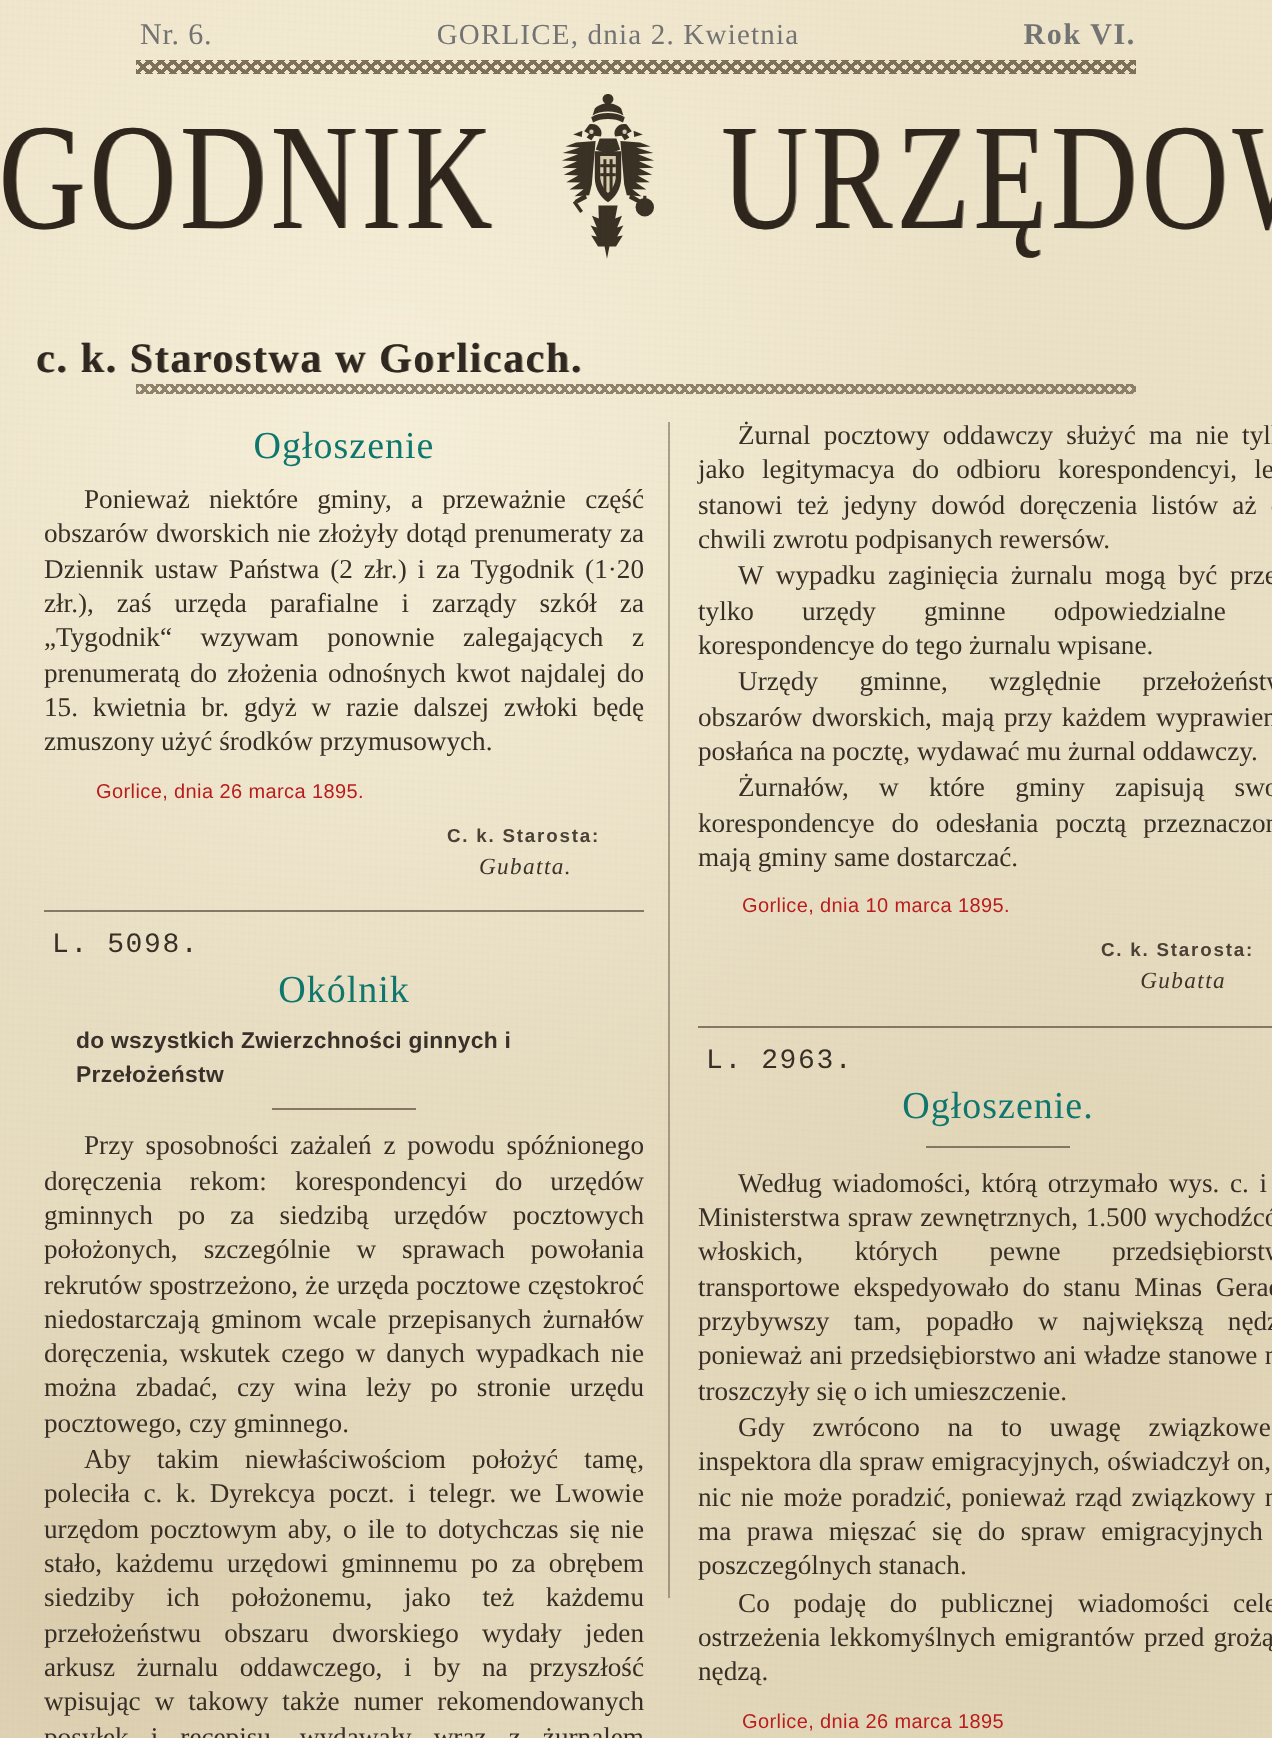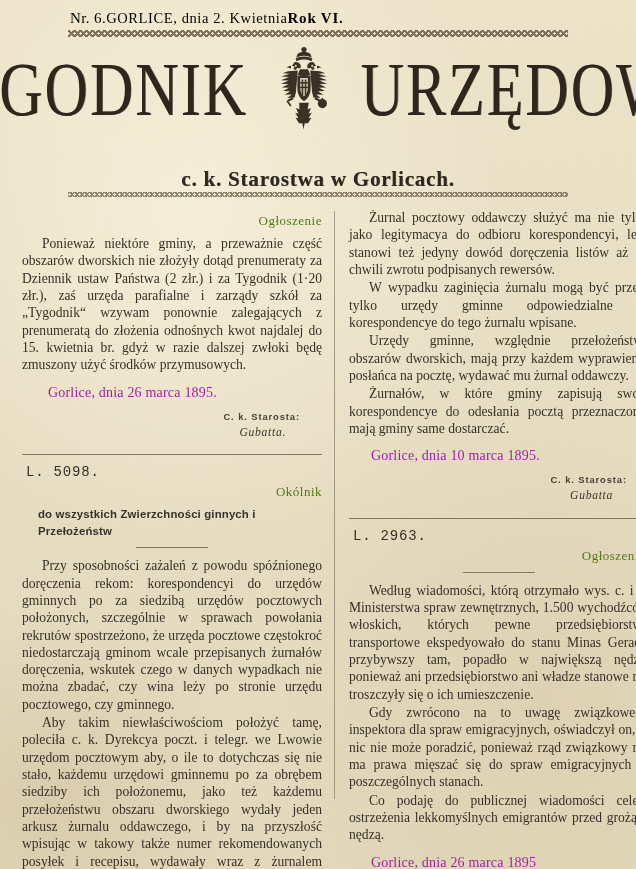--- a/index.html
+++ b/index.html
@@ -40,24 +40,25 @@
     width: 636px;
     height: 869px;
     box-sizing: border-box;
     padding: 10px 18px 0 18px;
   }
 
   
   .topline {
     display: flex;
     align-items: baseline;
+    justify-content: space-between;
     font-family: "Liberation Serif", serif;
     font-size: 15px;
     letter-spacing: 0.4px;
-    color: #000000;
+    color: #737373;
     padding: 0 50px 0 52px;
   }
   .topline .place { font-size: 14.5px; letter-spacing: 0.6px; }
   .topline .year { font-weight: 700; letter-spacing: 0.8px; }
 
   .wavy {
     height: 7px;
     margin: 3px 50px 0 50px;
     background-image:
       repeating-linear-gradient(135deg, #6a5c46 0 2px, rgba(0,0,0,0) 2px 4px),
@@ -91,21 +92,20 @@
     text-shadow: 0.6px 0 0 rgba(46,38,28,0.55);
   }
   .emblem {
     width: 86px;
     height: 92px;
     flex: 0 0 86px;
     margin: 0 2px;
     display: block;
   }
   .subtitle {
-    text-align: center;
     margin-top: 30px;
     font-family: "Liberation Serif", serif;
     font-size: 21px;
     font-weight: 700;
     letter-spacing: 0.8px;
     color: #2f2820;
     text-shadow: 0.5px 0 0 rgba(47,40,32,0.5);
   }
   .mast-rule {
     margin-top: 14px;
@@ -131,25 +131,25 @@
     background: #6e6established;
     background: #6e6150;
     opacity: 0.55;
     margin-top: 2px;
     height: 588px;
   }
 
   h2.art-title {
     font-family: "Liberation Serif", serif;
     font-weight: 400;
-    font-size: 13px;
-    text-align: right;
+    font-size: 19px;
+    text-align: center;
     letter-spacing: 0.5px;
     margin: 4px 0 6px 0;
-    color: #4d7c0f;
+    color: #0f766e;
   }
   h2.art-title.small-gap { margin-top: 2px; }
 
   .subhead {
     font-family: "Liberation Sans", sans-serif;
     font-size: 11.4px;
     font-weight: 700;
     text-align: left;
     line-height: 1.45;
     letter-spacing: 0.15px;
@@ -164,25 +164,25 @@
     text-align: justify;
     text-align-last: left;
     margin: 0 0 0 0;
     text-indent: 20px;
     color: #372f26;
     hyphens: manual;
   }
   p.body + p.body { margin-top: 1px; }
 
   .dateline {
-    font-family: Liberation Serif, serif;
-    font-size: 14px;
+    font-family: Liberation Sans, sans-serif;
+    font-size: 10px;
     margin: 11px 0 0 26px;
     letter-spacing: 0.2px;
-    color: #a21caf;
+    color: #b91c1c;
   }
   .dateline.r { margin-left: 22px; }
 
   .signblock {
     margin-top: 9px;
     text-align: right;
     padding-right: 22px;
     line-height: 1.5;
   }
   .sign-role {

